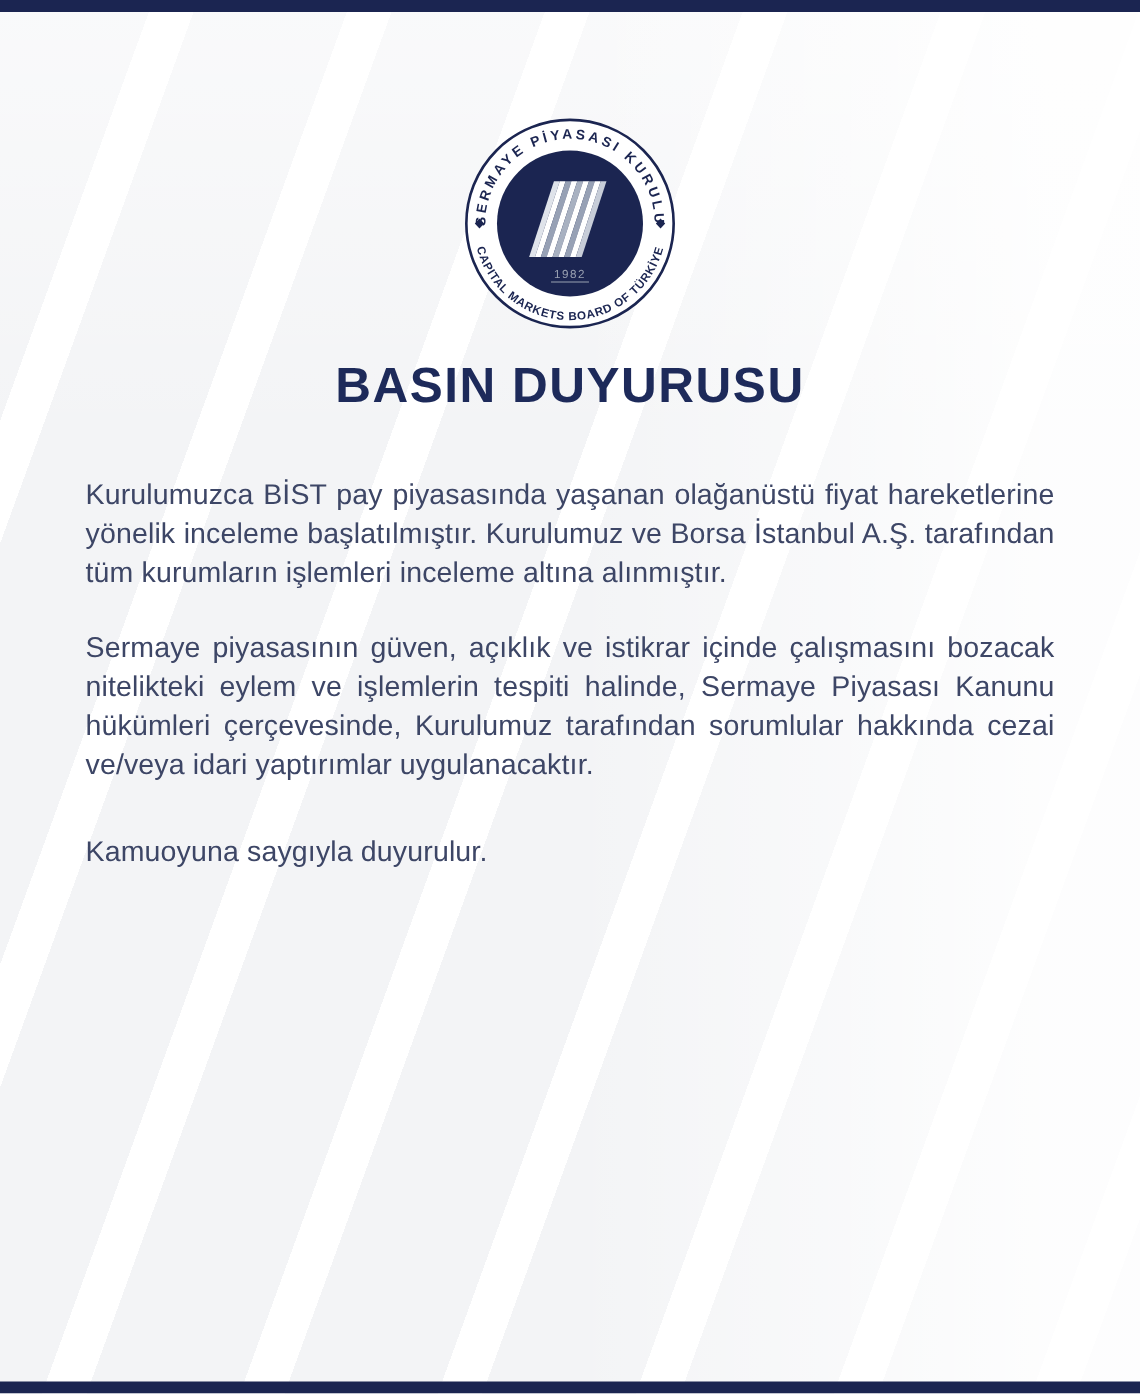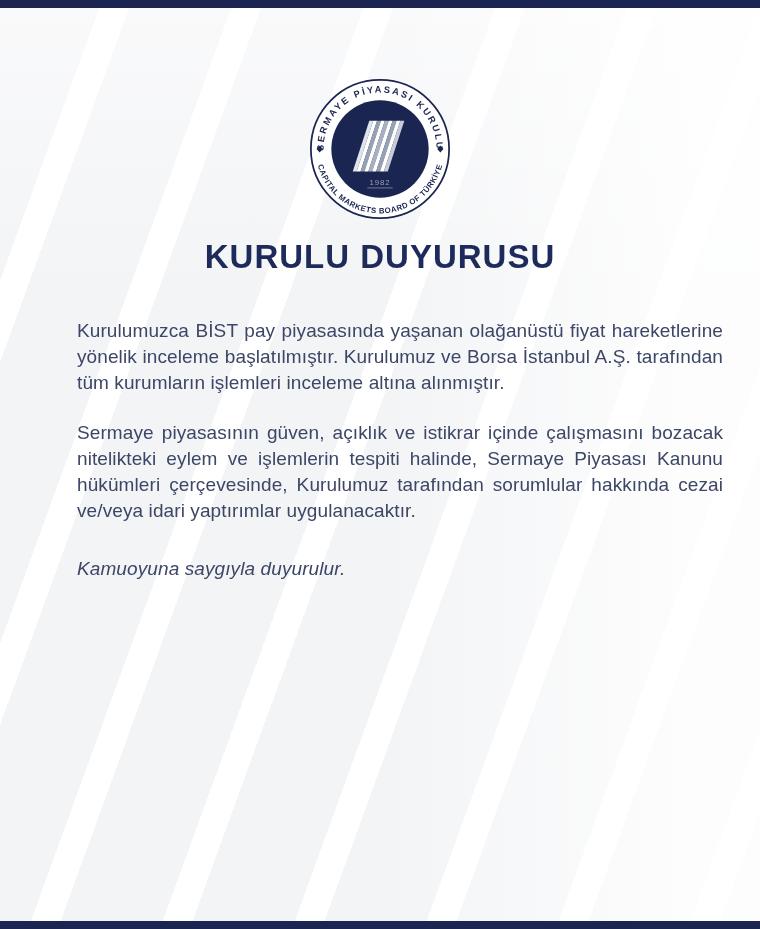--- a/index.html
+++ b/index.html
@@ -42,34 +42,32 @@
     font-size: 33px;
     font-weight: 700;
     letter-spacing: 1px;
     color: #1d2a5a;
   }
   .body-text {
     position: absolute;
     top: 318px;
     left: 57px;
     width: 646px;
-    margin-left: 20px;
   }
   .body-text p {
     margin: 0 0 24px 0;
     font-size: 19px;
     line-height: 26px;
     letter-spacing: 0.1px;
     text-align: justify;
     color: #3d4666;
   }
   .body-text p.closing {
     margin-top: 32px;
     text-align: left;
-    font-style: italic;
   }
   .ring-text {
     font-family: "Liberation Sans", sans-serif;
     font-weight: 700;
     fill: #1b2551;
   }
   .ring-text.top { font-size: 9.5px; letter-spacing: 2.2px; }
   .ring-text.bot { font-size: 8px; letter-spacing: 0.5px; }
   .logo-year {
     font-family: "Liberation Sans", sans-serif;
@@ -117,21 +115,21 @@
         <rect x="24" y="-52" width="4" height="52" fill="#97a1b5"></rect>
         <rect x="28" y="-52" width="4" height="52" fill="#ffffff"></rect>
         <rect x="32" y="-52" width="4" height="52" fill="#c7cdd8"></rect>
       </g>
 
       <text class="logo-year" x="75" y="112" text-anchor="middle">1982</text>
       <line x1="62" y1="115" x2="88" y2="115" stroke="#9aa1b2" stroke-width="0.7"></line>
     </svg>
   </div>
 
-  <h1 class="page-title">KURULU DUYURUSU</h1>
+  <h1 class="page-title">BASIN DUYURUSU</h1>
 
   <div class="body-text">
     <p>Kurulumuzca BİST pay piyasasında yaşanan olağanüstü fiyat hareketlerine yönelik inceleme başlatılmıştır. Kurulumuz ve Borsa İstanbul A.Ş. tarafından tüm kurumların işlemleri inceleme altına alınmıştır.</p>
     <p>Sermaye piyasasının güven, açıklık ve istikrar içinde çalışmasını bozacak nitelikteki eylem ve işlemlerin tespiti halinde, Sermaye Piyasası Kanunu hükümleri çerçevesinde, Kurulumuz tarafından sorumlular hakkında cezai ve/veya idari yaptırımlar uygulanacaktır.</p>
     <p class="closing">Kamuoyuna saygıyla duyurulur.</p>
   </div>
 
   <div class="accent-bar bottom"></div>
 
 </div>

